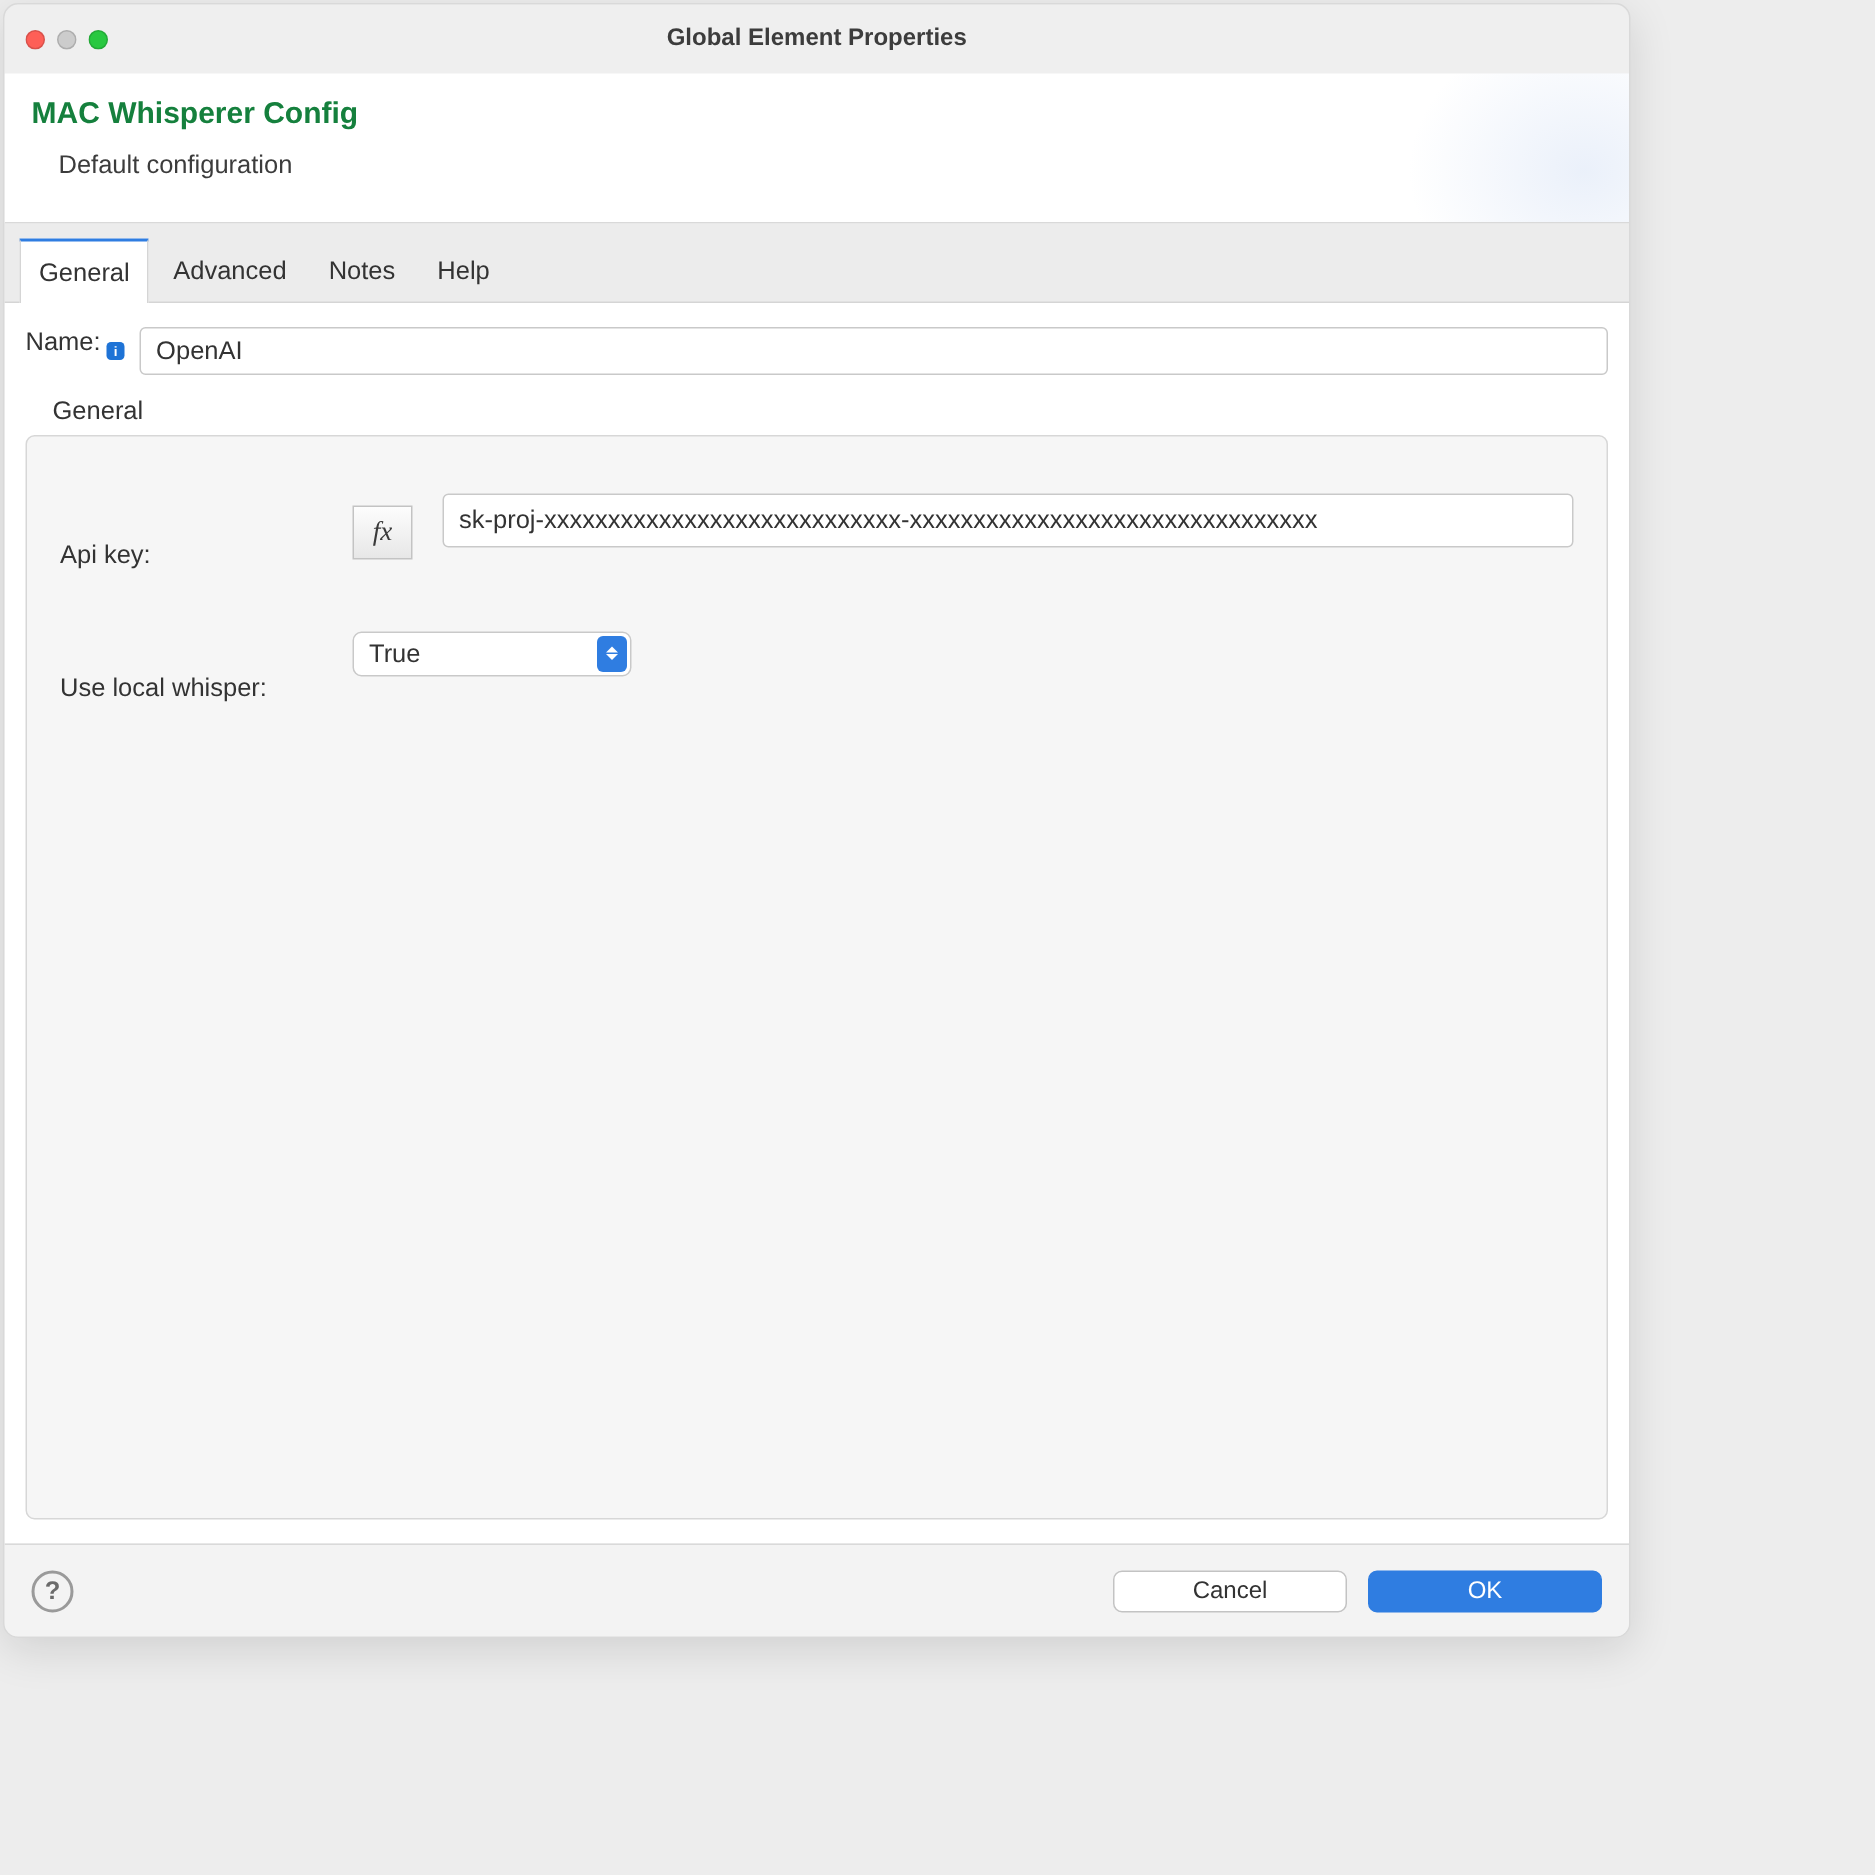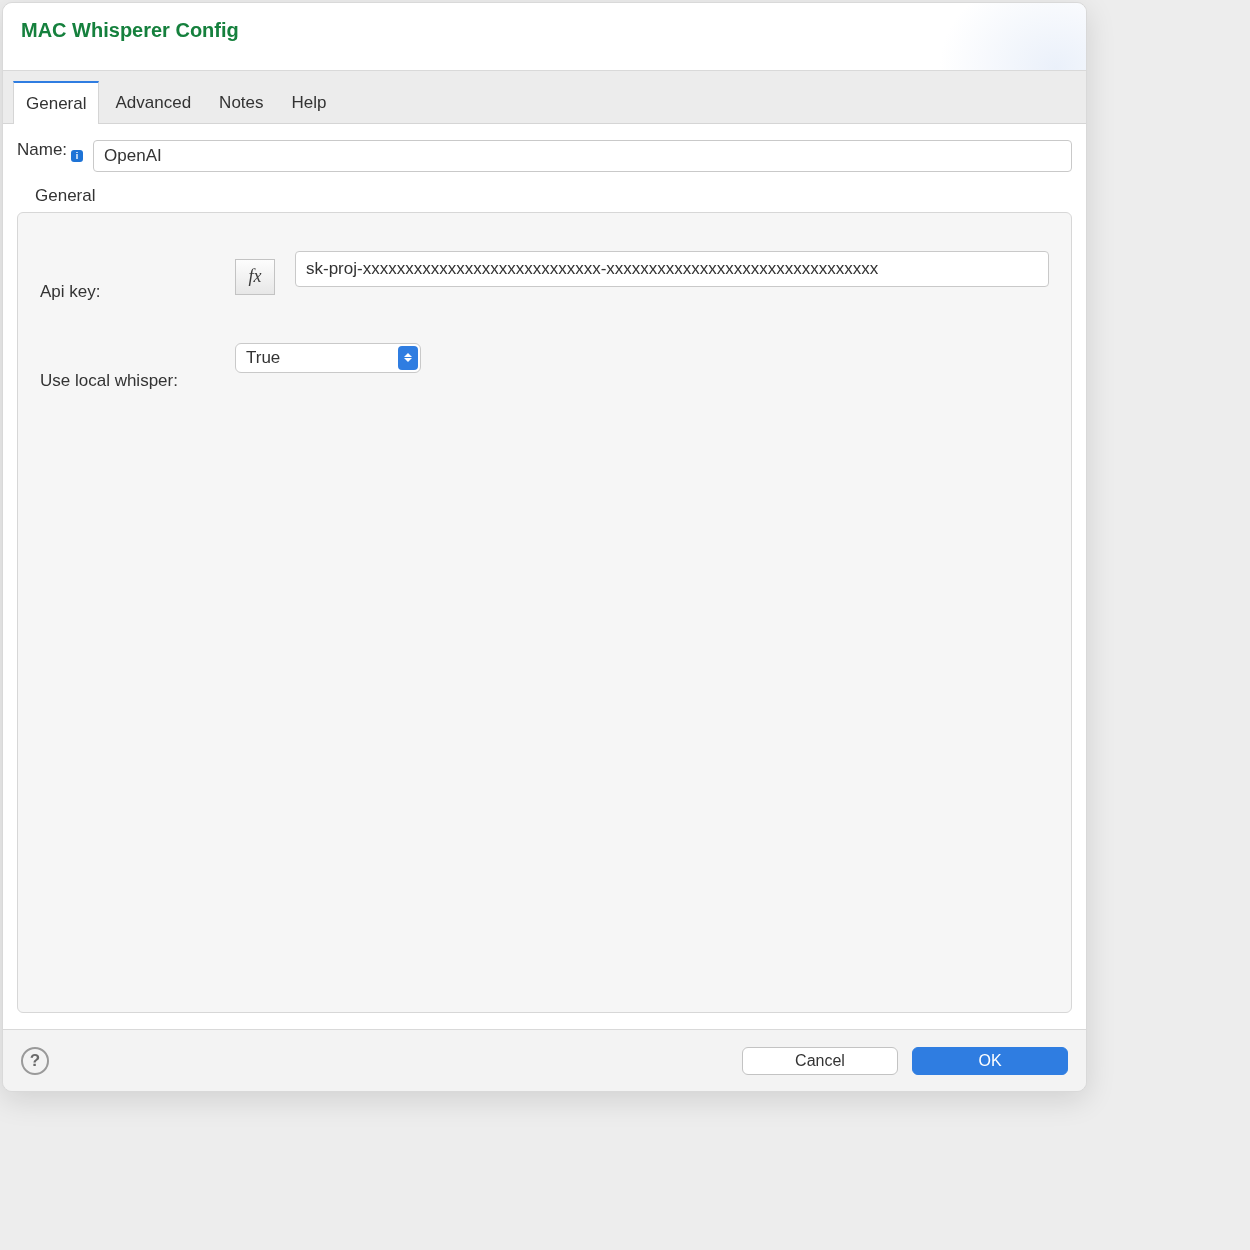--- a/index.html
+++ b/index.html
@@ -266,23 +266,32 @@
     background: #2f7de1;
     border: 1px solid #2f7de1;
     color: #fff;
   }
 </style>
 </head>
 <body>
 
 <div class="window">
 
+  <div class="titlebar">
+    <div class="traffic">
+      <div class="tl red"></div>
+      <div class="tl yellow"></div>
+      <div class="tl green"></div>
+    </div>
+    <div class="title">Global Element Properties</div>
+  </div>
 
   <div class="header">
     <h1>MAC Whisperer Config</h1>
+    <div class="subtitle">Default configuration</div>
   </div>
 
   <div class="tabs-strip">
     <button class="tab active">General</button>
     <button class="tab">Advanced</button>
     <button class="tab">Notes</button>
     <button class="tab">Help</button>
   </div>
 
   <div class="main">

